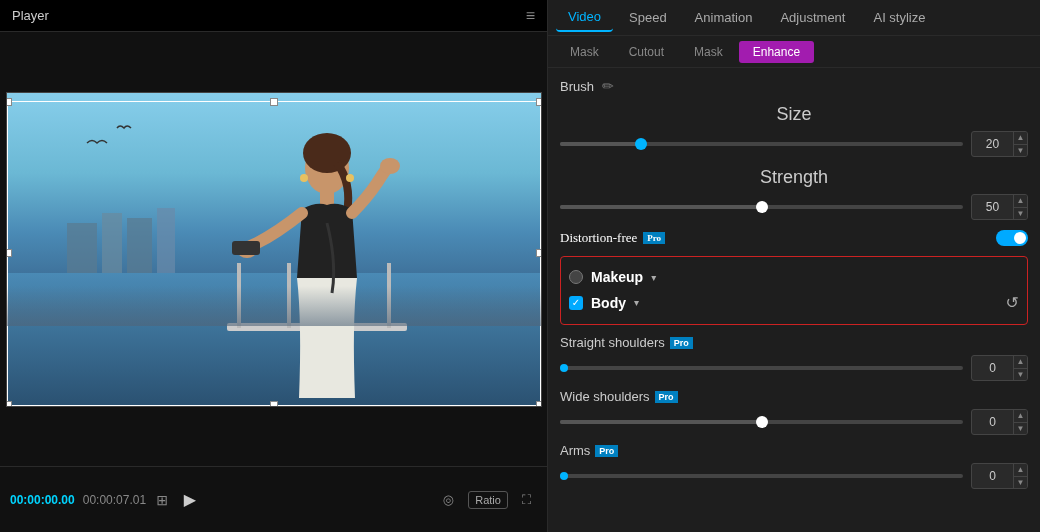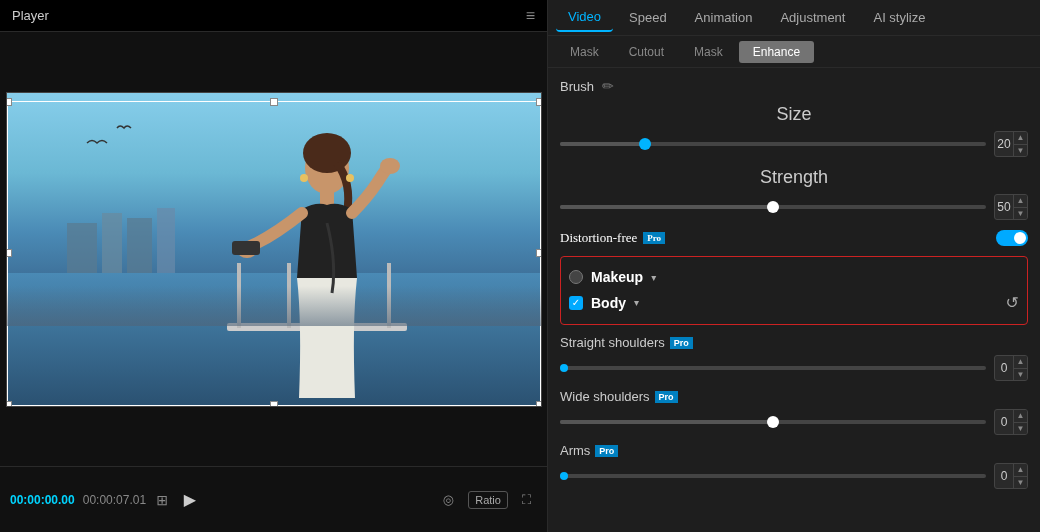--- a/index.html
+++ b/index.html
@@ -226,21 +226,21 @@
 
     .sub-tab {
       padding: 4px 14px;
       font-size: 12px;
       color: #888;
       cursor: pointer;
       border-radius: 3px;
     }
 
     .sub-tab.active {
-      background: #737373;
+      background: #a21caf;
       color: #fff;
     }
 
     .panel-content {
       flex: 1;
       overflow-y: auto;
       padding: 10px 12px;
     }
 
     .panel-content::-webkit-scrollbar {
@@ -318,21 +318,21 @@
       cursor: grab;
     }
 
     .slider-thumb-white {
       background: #fff;
     }
 
     .number-stepper {
       display: flex;
       flex-direction: column;
-      width: 34px;
+      width: 57px;
       height: 26px;
       background: #2a2a2a;
       border: 1px solid #444;
       border-radius: 3px;
       overflow: hidden;
     }
 
     .number-stepper-input {
       display: flex;
       align-items: center;

